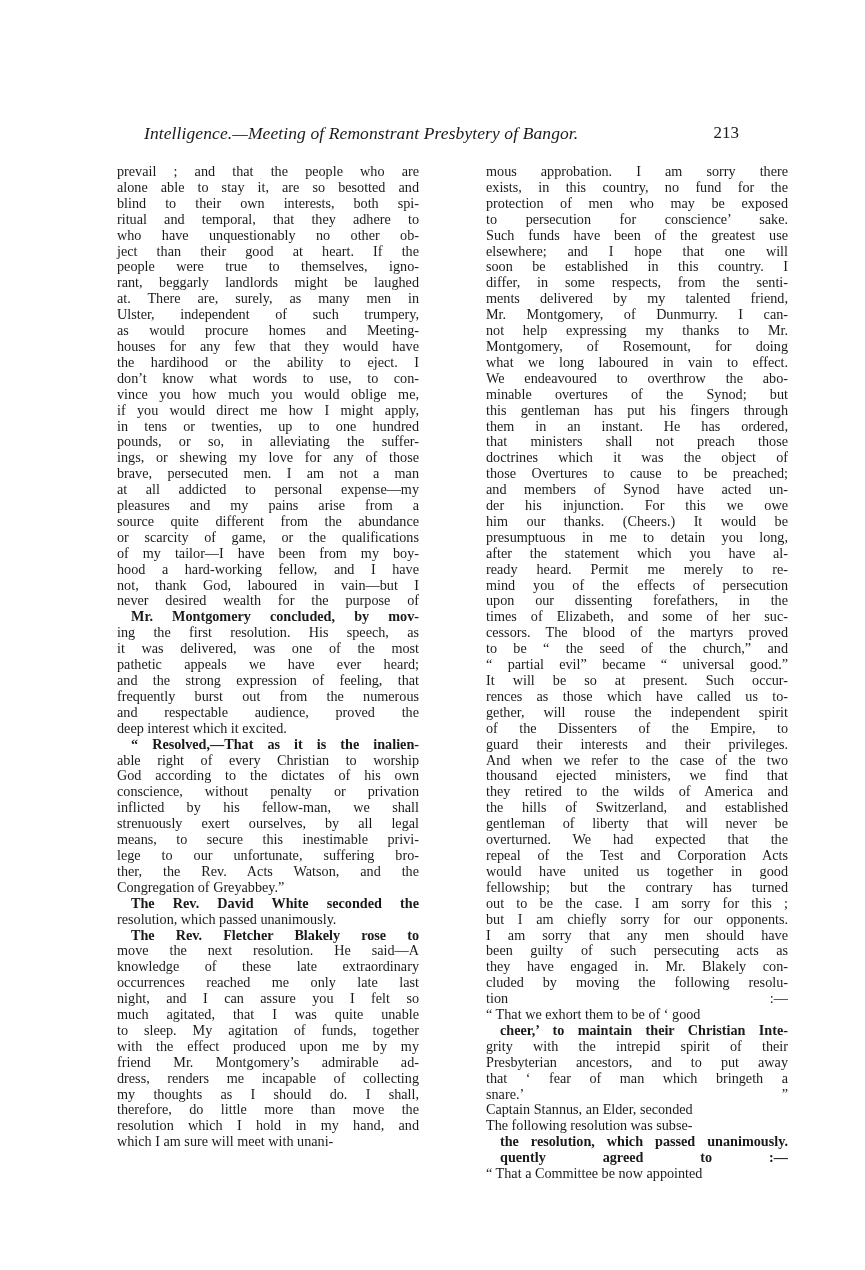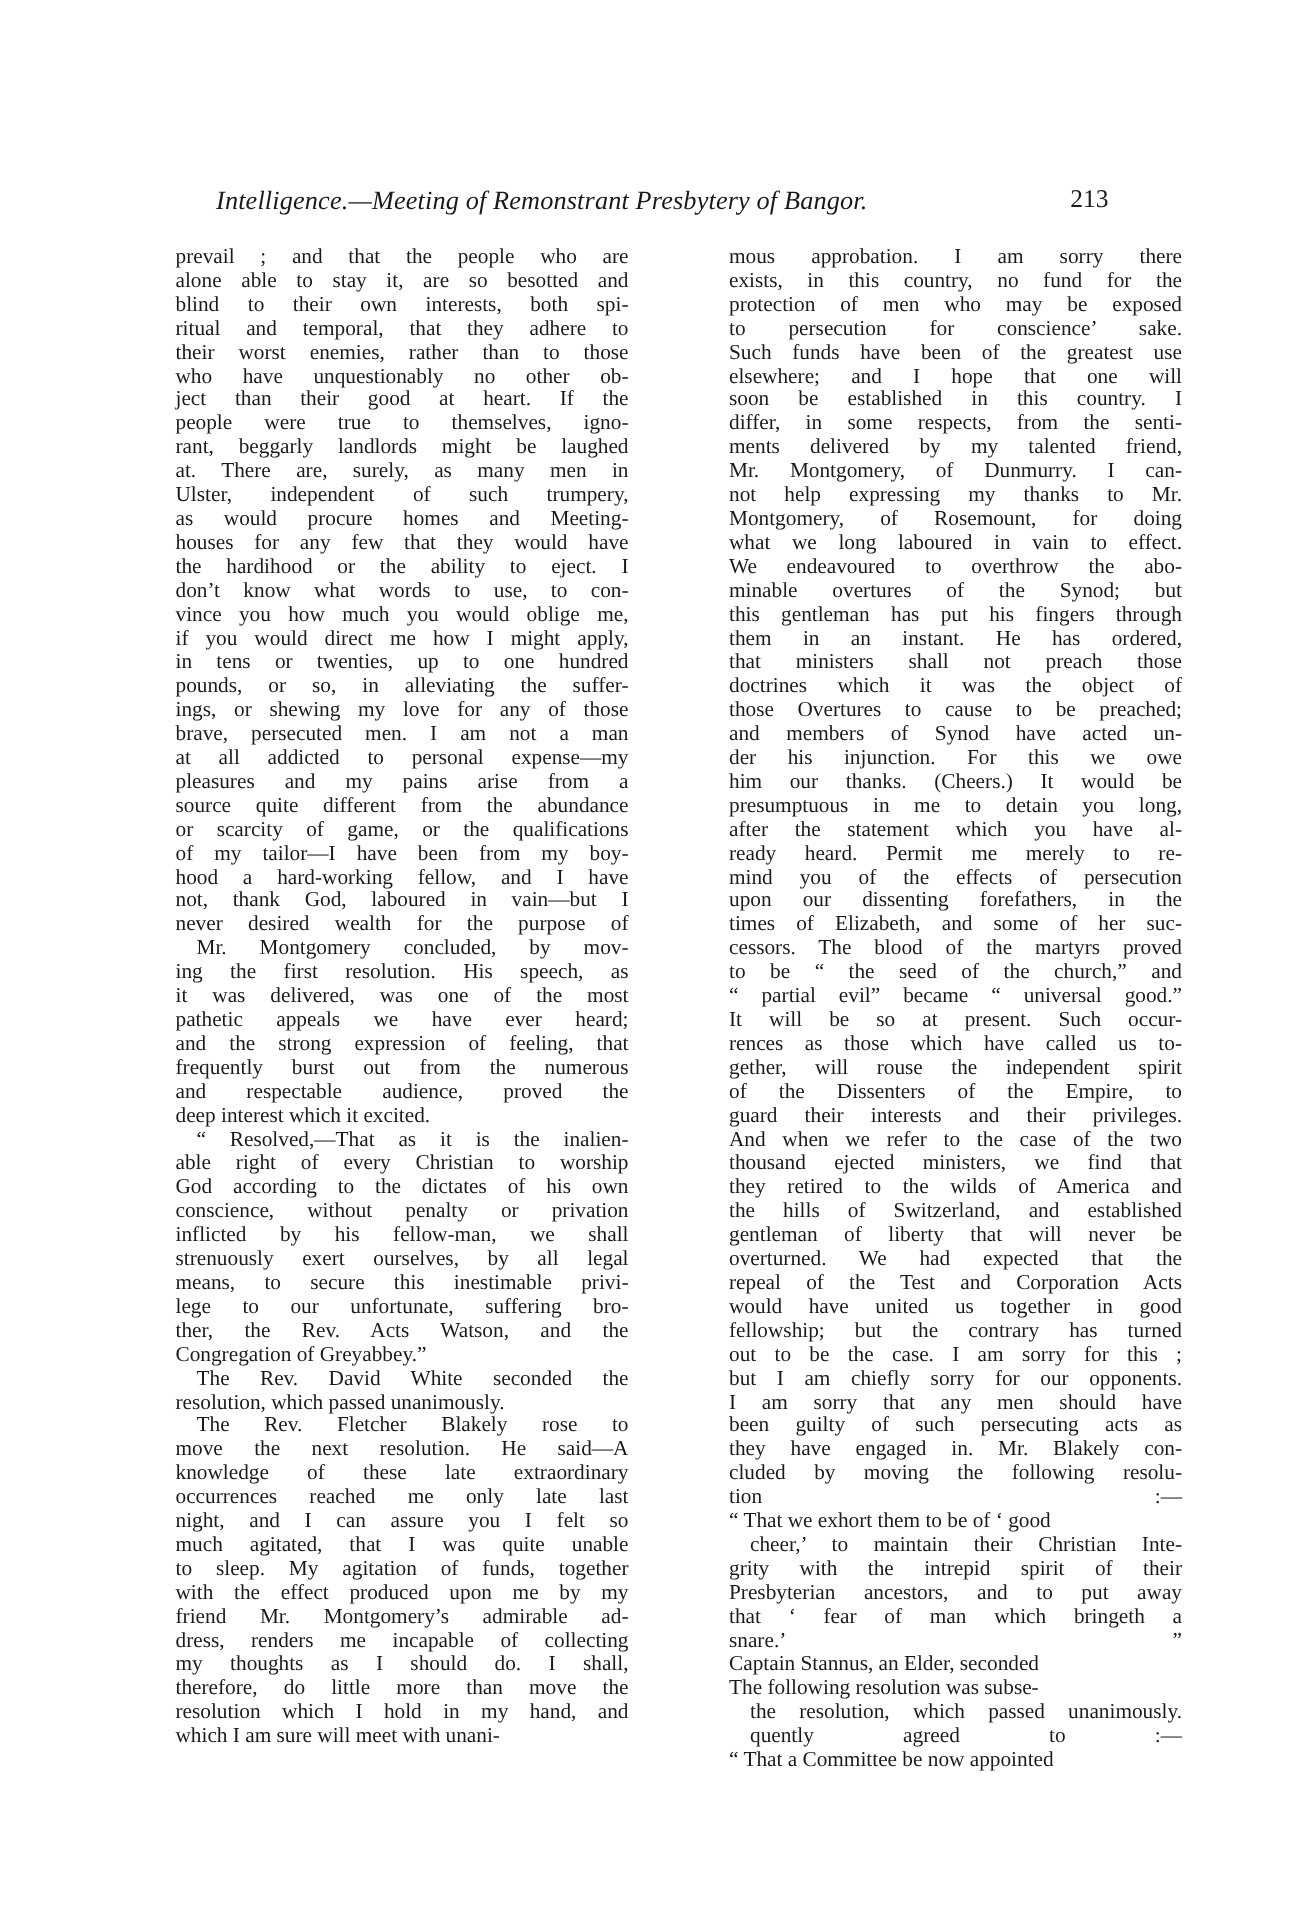--- a/index.html
+++ b/index.html
@@ -20,37 +20,36 @@
     font-family: "Liberation Serif", "DejaVu Serif", serif;
     font-size: 14.2px; line-height: 15.92px;
   }
   .col.left { left: 117px; }
   .col.right { left: 438px; margin-left: 48px; }
   .ln {
     display: block; white-space: nowrap; text-align: justify; text-align-last: justify;
     height: 15.92px; overflow: visible;
   }
   .ln.last { text-align-last: left; }
-  .ln.ind { padding-left: 14px; }
+  .ln.ind { padding-left: 14px; font-weight: bold; }
 </style>
 </head>
 <body>
 
 <div class="page">
   <div class="running-head">
     <span class="running-title">Intelligence.—Meeting of Remonstrant Presbytery of Bangor.</span>
     <span class="page-number">213</span>
   </div>
 
   <div class="col left" id="col-left">
       <span class="ln">prevail ; and that the people who are</span>
       <span class="ln">alone able to stay it, are so besotted and</span>
       <span class="ln">blind to their own interests, both spi-</span>
       <span class="ln">ritual and temporal, that they adhere to</span>
-      <span class="ln">their worst enemies, rather than to those</span>
       <span class="ln">who have unquestionably no other ob-</span>
       <span class="ln">ject than their good at heart. If the</span>
       <span class="ln">people were true to themselves, igno-</span>
       <span class="ln">rant, beggarly landlords might be laughed</span>
       <span class="ln">at. There are, surely, as many men in</span>
       <span class="ln">Ulster, independent of such trumpery,</span>
       <span class="ln">as would procure homes and Meeting-</span>
       <span class="ln">houses for any few that they would have</span>
       <span class="ln">the hardihood or the ability to eject. I</span>
       <span class="ln">don’t know what words to use, to con-</span>

